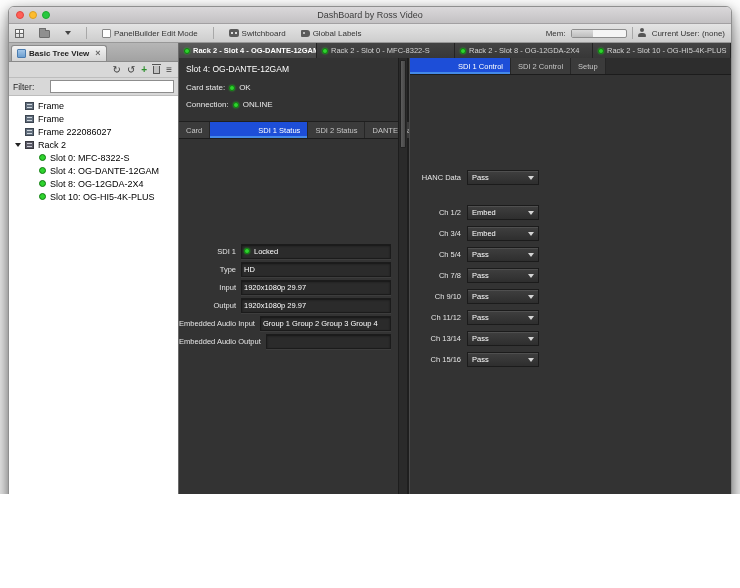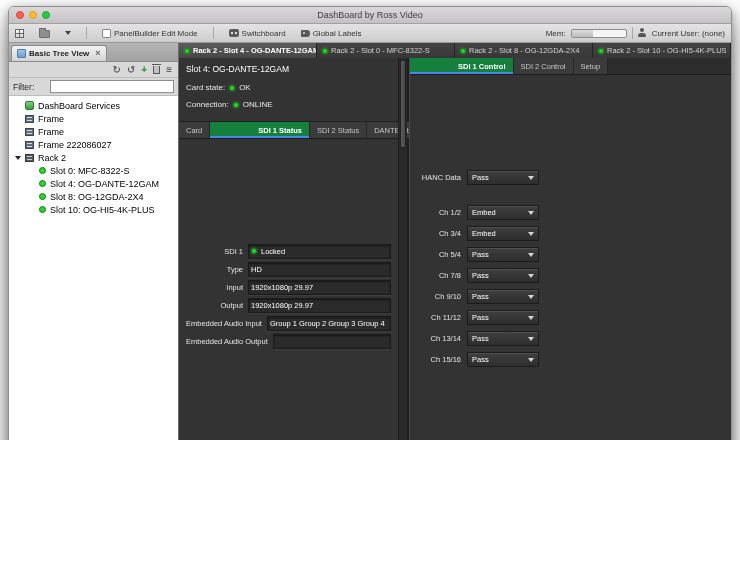--- a/index.html
+++ b/index.html
@@ -1,18 +1,18 @@
 <!DOCTYPE html>
 <html><head>
 <meta charset="utf-8">
 <style>
   * { box-sizing: border-box; margin: 0; padding: 0; }
   html, body { background: #ffffff; }
   body { width: 740px; height: 588px; font-family: "Liberation Sans", sans-serif; }
-  .stage { position: relative; width: 740px; height: 440px; overflow: hidden; background: #fff; }
+  .stage { position: relative; width: 740px; height: 494px; overflow: hidden; background: #fff; }
 
   .window { position: absolute; left: 8px; top: 6px; width: 724px; height: 572px; border-radius: 6px;
     overflow: hidden; background: #fff; border: 1px solid #8f8f8f; display: flex; flex-direction: column;
     box-shadow: 0 14px 30px rgba(0,0,0,.48), 0 3px 10px rgba(0,0,0,.32); }
 
   
   .titlebar { flex: 0 0 17px; background: linear-gradient(#dad8da, #c3c1c3); border-bottom: 1px solid #a2a0a2;
     position: relative; display: flex; align-items: center; }
   .traffic { display: flex; gap: 5px; margin-left: 7px; z-index: 2; }
   .light { width: 8px; height: 8px; border-radius: 50%; display: inline-block; }
@@ -96,24 +96,24 @@
   .mid-content { flex: 1; display: flex; flex-direction: column; min-width: 0; }
   .mid-scroll { flex: 0 0 9px; background: #2a2a2a; border-left: 1px solid #1d1d1d; position: relative; }
   .scroll-thumb { position: absolute; left: 1px; right: 1px; top: 2px; height: 88px;
     background: linear-gradient(90deg, #5c5c5c, #484848); border: 1px solid #212121; border-radius: 1px; }
   .card-header { padding: 6px 7px 5px; border-bottom: 1px solid #1f1f1f; }
   .card-title { font-size: 8.5px; color: #fff; margin-bottom: 7px; line-height: 11px; }
   .state-line { display: flex; align-items: center; gap: 4px; font-size: 8px; color: #e8e8e8; margin-bottom: 6px; line-height: 11px; }
   .sub-tabs { flex: 0 0 17px; display: flex; background: #2d2d2d; border-bottom: 1px solid #1c1c1c; align-items: stretch; }
   .sub-tab { display: flex; align-items: center; padding: 0 7px; font-size: 7.5px; color: #c6c6c6;
     background: #3b3b3b; border-right: 1px solid #262626; white-space: nowrap; }
-  .sub-tab.active { background: #15803d; color: #fff; font-weight: bold; box-shadow: inset 0 -2px 0 #4489e8; padding-left: 48px; }
+  .sub-tab.active { background: #1d4ed8; color: #fff; font-weight: normal; box-shadow: inset 0 -2px 0 #4489e8; padding-left: 48px; }
   .status-form { padding-top: 104px; }
   .f-row { display: flex; align-items: center; height: 16px; margin-bottom: 2px; padding-right: 7px; }
-  .f-label { flex: 0 0 62px; text-align: right; font-size: 7.5px; color: #e4e4e4; padding-right: 5px; white-space: nowrap; margin-left: 7px; }
+  .f-label { flex: 0 0 62px; text-align: right; font-size: 7.5px; color: #e4e4e4; padding-right: 5px; white-space: nowrap; }
   .f-box { flex: 1; height: 15px; background: #2b2b2b; border: 1px solid #1b1b1b;
     box-shadow: inset 0 1px 2px rgba(0,0,0,.5), 0 1px 0 rgba(255,255,255,.05);
     display: flex; align-items: center; gap: 4px; padding: 0 2px; font-size: 7.5px; color: #fff;
     white-space: nowrap; overflow: hidden; }
   .led.small { width: 6px; height: 6px; }
 
   
   .right { flex: 1; display: flex; flex-direction: column; background: #333; border-left: 1px solid #4a4a4a; min-width: 0; }
   .control-form { padding-top: 95px; }
   .c-row { display: flex; align-items: center; height: 15px; margin-bottom: 6px; }
@@ -196,24 +196,20 @@
           <span class="mini green">+</span>
           <span class="icon-trash"></span>
           <span class="mini">≡</span>
         </div>
         <div class="filter-row">
           <span>Filter:</span>
           <input class="filter-input" value="" style="">
         </div>
         <div class="tree">
           <div class="tree-item">
-            <span class="icon-services"></span>
-            <span>DashBoard Services</span>
-          </div>
-          <div class="tree-item">
             <span class="icon-frame"></span>
             <span>Frame</span>
           </div>
           <div class="tree-item">
             <span class="icon-frame"></span>
             <span>Frame</span>
           </div>
           <div class="tree-item">
             <span class="icon-frame"></span>
             <span>Frame 222086027</span>

